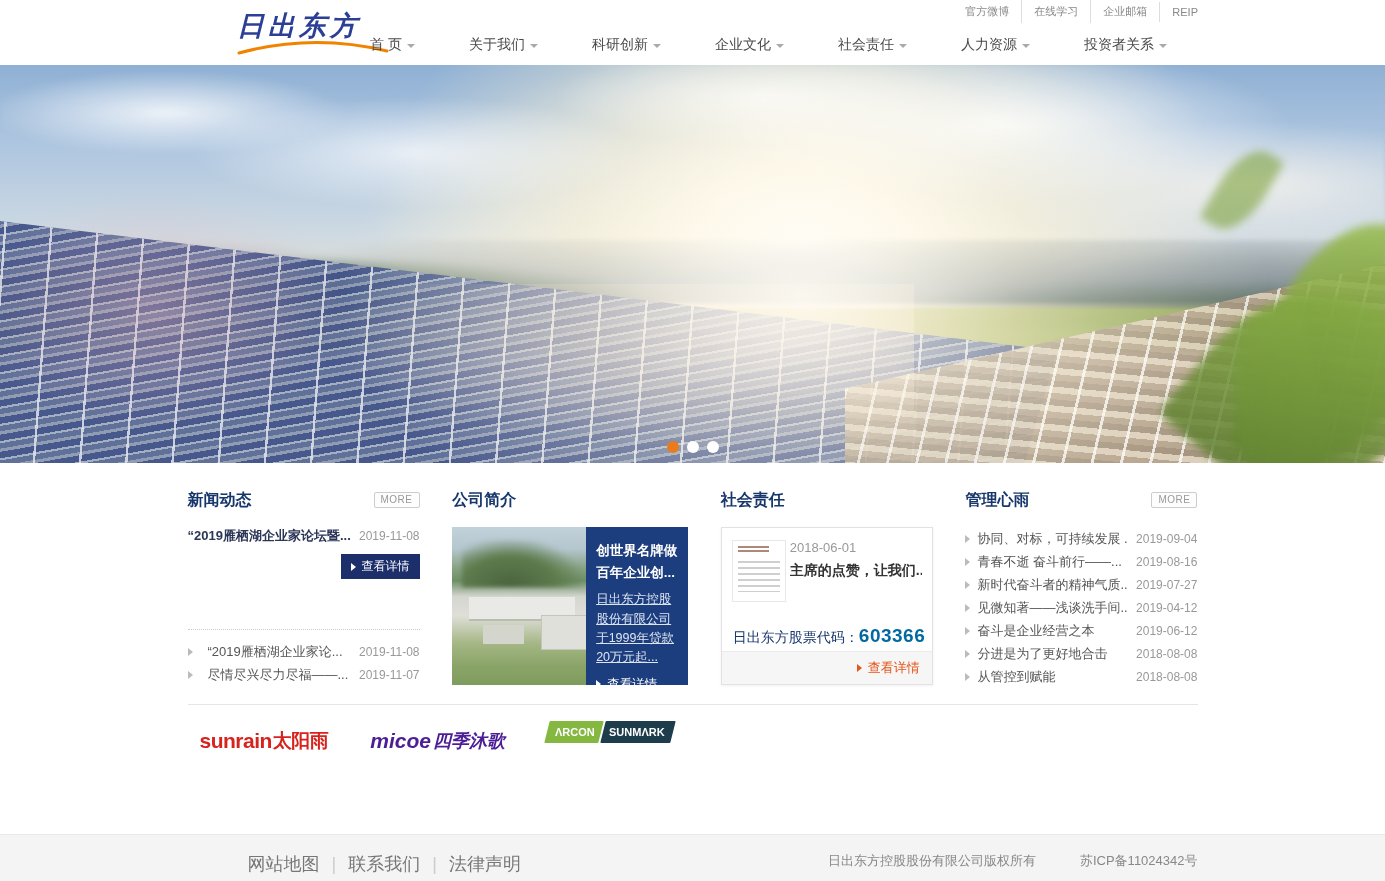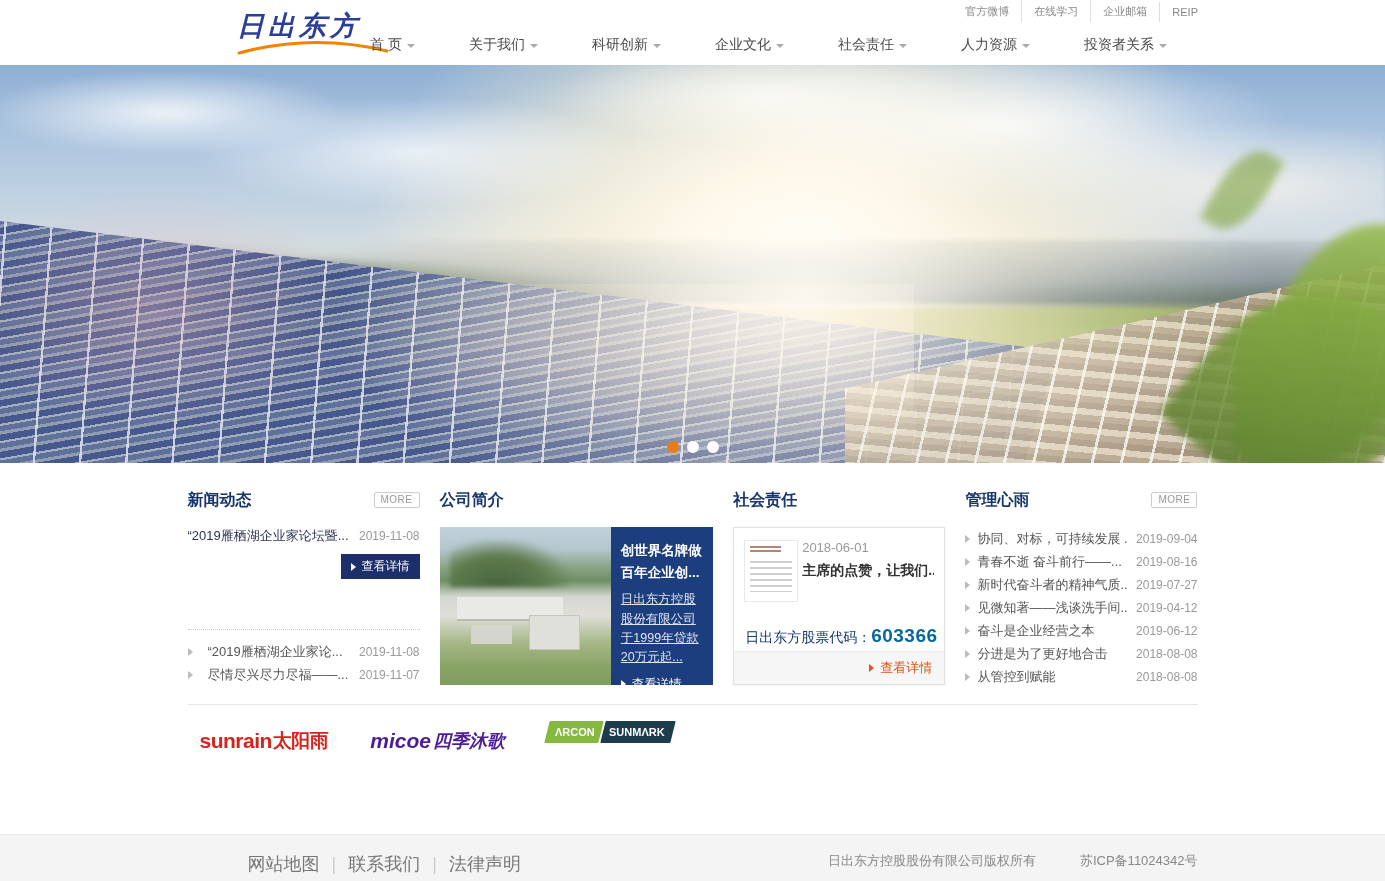--- a/index.html
+++ b/index.html
@@ -63,28 +63,28 @@
   .leaf3 { right:-20px; bottom:-40px; width:200px; height:220px; transform:rotate(40deg); background:linear-gradient(160deg,#8db347,#55752c); }
   .leaf4 { right:120px; top:20%; width:46px; height:90px; transform:rotate(30deg); opacity:.6; }
   .dots { position:absolute; left:50%; bottom:10px; transform:translateX(-50%); display:flex; gap:8px; }
   .dot { width:12px; height:12px; border-radius:50%; background:#fff; cursor:pointer; }
   .dot.active { background:#e87b1e; }
 
   
   .main { min-height:337px; background:#fff; }
   .container { width:1010px; margin:0 auto; }
   .cols { display:flex; justify-content:space-between; padding-top:26px; }
-  .col-news { width:232px; } .col-about { width:273px; } .col-csr { width:212px; } .col-mgmt { width:232px; }
+  .col-news { width:232px; } .col-about { width:236px; } .col-csr { width:212px; } .col-mgmt { width:232px; }
   .sec-head { display:flex; justify-content:space-between; align-items:center; height:22px; margin-bottom:16px; }
   .sec-title { font-size:16px; font-weight:bold; color:#17366b; }
   .more-btn { font-size:10px; color:#999; border:1px solid #ccc; border-radius:2px; padding:1px 6px 2px; background:#fdfdfd; cursor:pointer; letter-spacing:.5px; }
 
   
   .feat-row { display:flex; align-items:baseline; }
-  .feat-title { flex:1; font-size:13px; font-weight:normal; color:#2b3556; white-space:nowrap; overflow:hidden; }
+  .feat-title { flex:1; font-size:13px; font-weight:bold; color:#2b3556; white-space:nowrap; overflow:hidden; }
   .feat-date { font-size:12px; color:#999; margin-left:4px; }
   .btn-detail { margin-top:9px; float:right; display:inline-flex; align-items:center; gap:6px; background:#1c2f6b; color:#fff; font-size:12px; padding:4px 10px; cursor:pointer; }
   .tri-white { width:0; height:0; border-top:4px solid transparent; border-bottom:4px solid transparent; border-left:5px solid #fff; }
   .tri-gray { width:0; height:0; border-top:4px solid transparent; border-bottom:4px solid transparent; border-left:5px solid #bbb; margin-right:7px; flex:none; }
   .tri-orange { width:0; height:0; border-top:4px solid transparent; border-bottom:4px solid transparent; border-left:5px solid #e4561c; }
   .news-sep { border:none; border-bottom:1px dotted #c9c9c9; margin:84px 0 10px; }
   .news-list li, .mgmt-list li { list-style:none; display:flex; align-items:center; height:23px; font-size:13px; color:#555; cursor:pointer; }
   .li-title { flex:1; white-space:nowrap; overflow:hidden; }
   .li-date { font-size:12px; color:#999; margin-left:8px; flex:none; }
   .news-list .li-title { text-indent:8px; }

